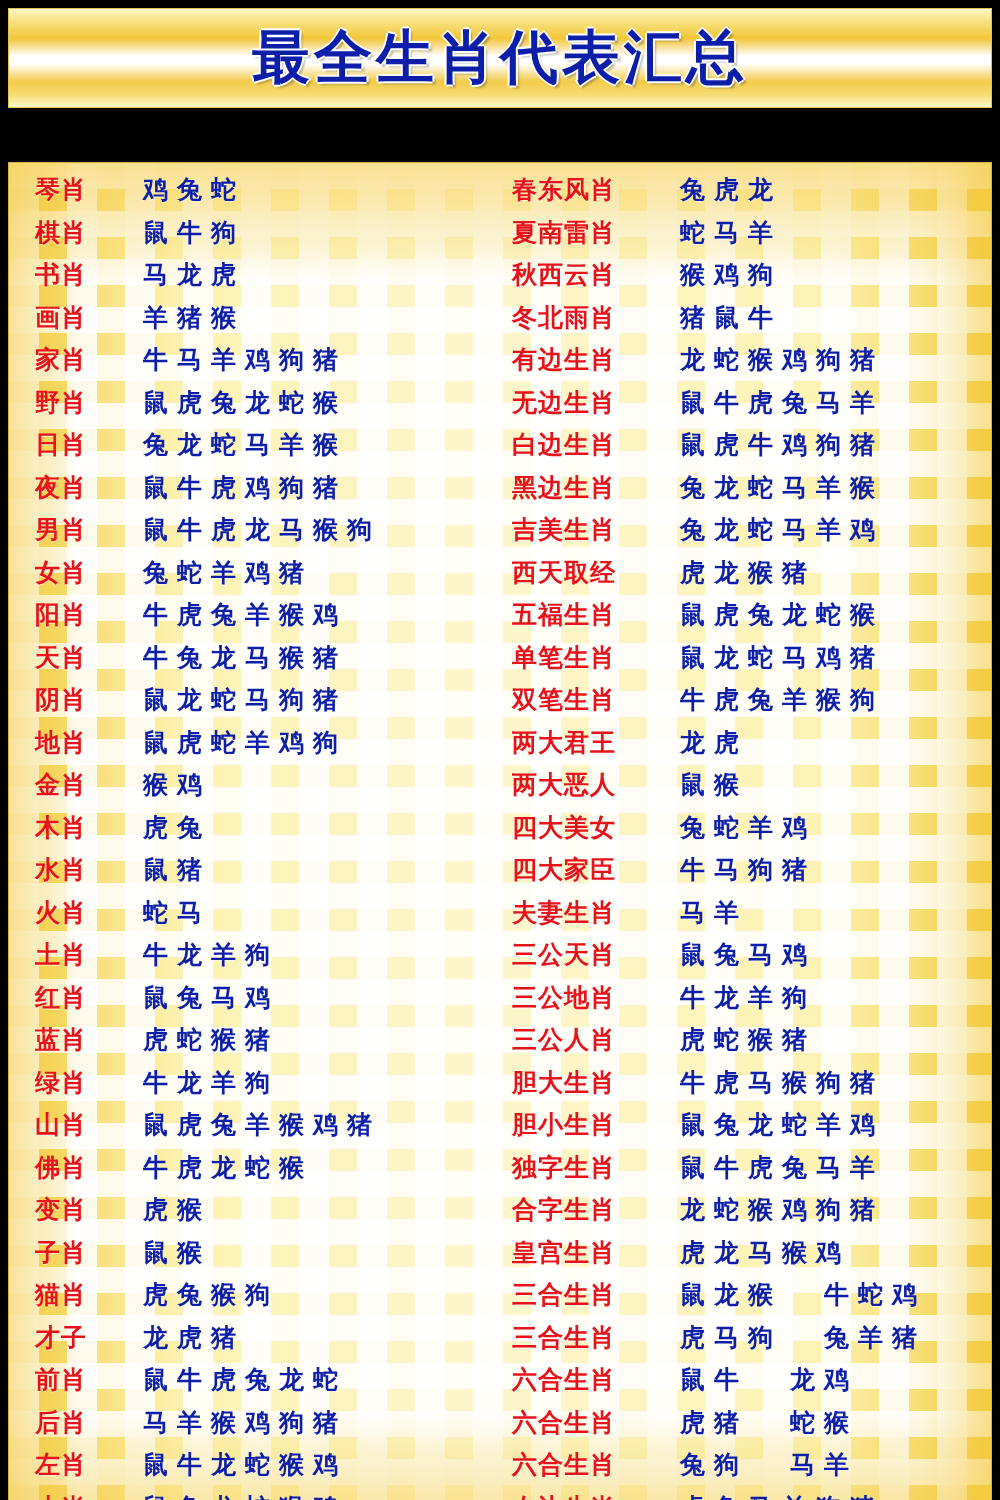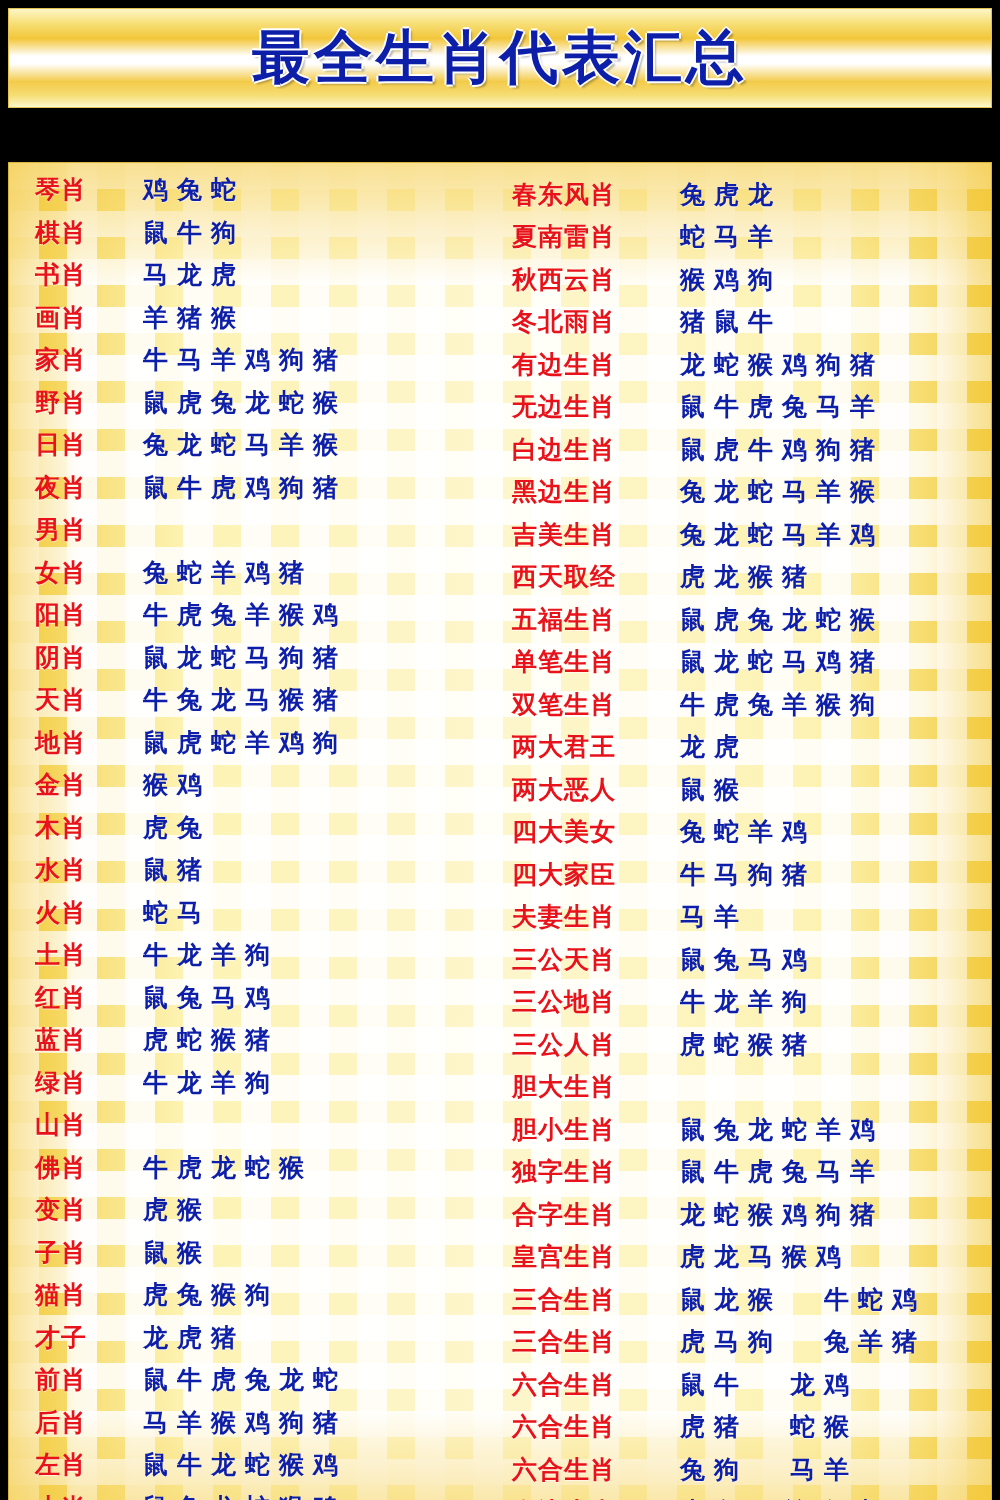--- a/index.html
+++ b/index.html
@@ -102,21 +102,21 @@
     display: flex;
     flex-direction: column;
   }
   .row {
     display: flex;
     align-items: baseline;
     height: 42.6px;
     white-space: nowrap;
   }
   .col-left .row { padding-left: 26px; }
-  .col-right .row { padding-left: 12px; align-items: center; }
+  .col-right .row { padding-left: 12px; }
 
   .label {
     color: #e8121a;
     font-family: "DejaVu Sans", sans-serif;
     font-weight: bold;
     font-size: 25px;
     letter-spacing: 1px;
     text-shadow: 0 1px 0 rgba(255,255,255,0.6);
   }
   .col-left .label { width: 108px; }
@@ -171,38 +171,39 @@
           <div class="row">
             <div class="label">日肖</div>
             <div class="vals"><span>兔</span><span>龙</span><span>蛇</span><span>马</span><span>羊</span><span>猴</span></div>
           </div>
           <div class="row">
             <div class="label">夜肖</div>
             <div class="vals"><span>鼠</span><span>牛</span><span>虎</span><span>鸡</span><span>狗</span><span>猪</span></div>
           </div>
           <div class="row">
             <div class="label">男肖</div>
+            <div class="vals"><span>鼠</span><span>牛</span><span>虎</span><span>龙</span><span>马</span><span>猴</span><span>狗</span></div>
           </div>
           <div class="row">
             <div class="label">女肖</div>
             <div class="vals"><span>兔</span><span>蛇</span><span>羊</span><span>鸡</span><span>猪</span></div>
           </div>
           <div class="row">
             <div class="label">阳肖</div>
             <div class="vals"><span>牛</span><span>虎</span><span>兔</span><span>羊</span><span>猴</span><span>鸡</span></div>
           </div>
           <div class="row">
+            <div class="label">天肖</div>
+            <div class="vals"><span>牛</span><span>兔</span><span>龙</span><span>马</span><span>猴</span><span>猪</span></div>
+          </div>
+          <div class="row">
             <div class="label">阴肖</div>
             <div class="vals"><span>鼠</span><span>龙</span><span>蛇</span><span>马</span><span>狗</span><span>猪</span></div>
           </div>
           <div class="row">
-            <div class="label">天肖</div>
-            <div class="vals"><span>牛</span><span>兔</span><span>龙</span><span>马</span><span>猴</span><span>猪</span></div>
-          </div>
-          <div class="row">
             <div class="label">地肖</div>
             <div class="vals"><span>鼠</span><span>虎</span><span>蛇</span><span>羊</span><span>鸡</span><span>狗</span></div>
           </div>
           <div class="row">
             <div class="label">金肖</div>
             <div class="vals"><span>猴</span><span>鸡</span></div>
           </div>
           <div class="row">
             <div class="label">木肖</div>
             <div class="vals"><span>虎</span><span>兔</span></div>
@@ -226,20 +227,21 @@
           <div class="row">
             <div class="label">蓝肖</div>
             <div class="vals"><span>虎</span><span>蛇</span><span>猴</span><span>猪</span></div>
           </div>
           <div class="row">
             <div class="label">绿肖</div>
             <div class="vals"><span>牛</span><span>龙</span><span>羊</span><span>狗</span></div>
           </div>
           <div class="row">
             <div class="label">山肖</div>
+            <div class="vals"><span>鼠</span><span>虎</span><span>兔</span><span>羊</span><span>猴</span><span>鸡</span><span>猪</span></div>
           </div>
           <div class="row">
             <div class="label">佛肖</div>
             <div class="vals"><span>牛</span><span>虎</span><span>龙</span><span>蛇</span><span>猴</span></div>
           </div>
           <div class="row">
             <div class="label">变肖</div>
             <div class="vals"><span>虎</span><span>猴</span></div>
           </div>
           <div class="row">
@@ -351,20 +353,21 @@
           <div class="row">
             <div class="label">三公地肖</div>
             <div class="vals"><span>牛</span><span>龙</span><span>羊</span><span>狗</span></div>
           </div>
           <div class="row">
             <div class="label">三公人肖</div>
             <div class="vals"><span>虎</span><span>蛇</span><span>猴</span><span>猪</span></div>
           </div>
           <div class="row">
             <div class="label">胆大生肖</div>
+            <div class="vals"><span>牛</span><span>虎</span><span>马</span><span>猴</span><span>狗</span><span>猪</span></div>
           </div>
           <div class="row">
             <div class="label">胆小生肖</div>
             <div class="vals"><span>鼠</span><span>兔</span><span>龙</span><span>蛇</span><span>羊</span><span>鸡</span></div>
           </div>
           <div class="row">
             <div class="label">独字生肖</div>
             <div class="vals"><span>鼠</span><span>牛</span><span>虎</span><span>兔</span><span>马</span><span>羊</span></div>
           </div>
           <div class="row">

